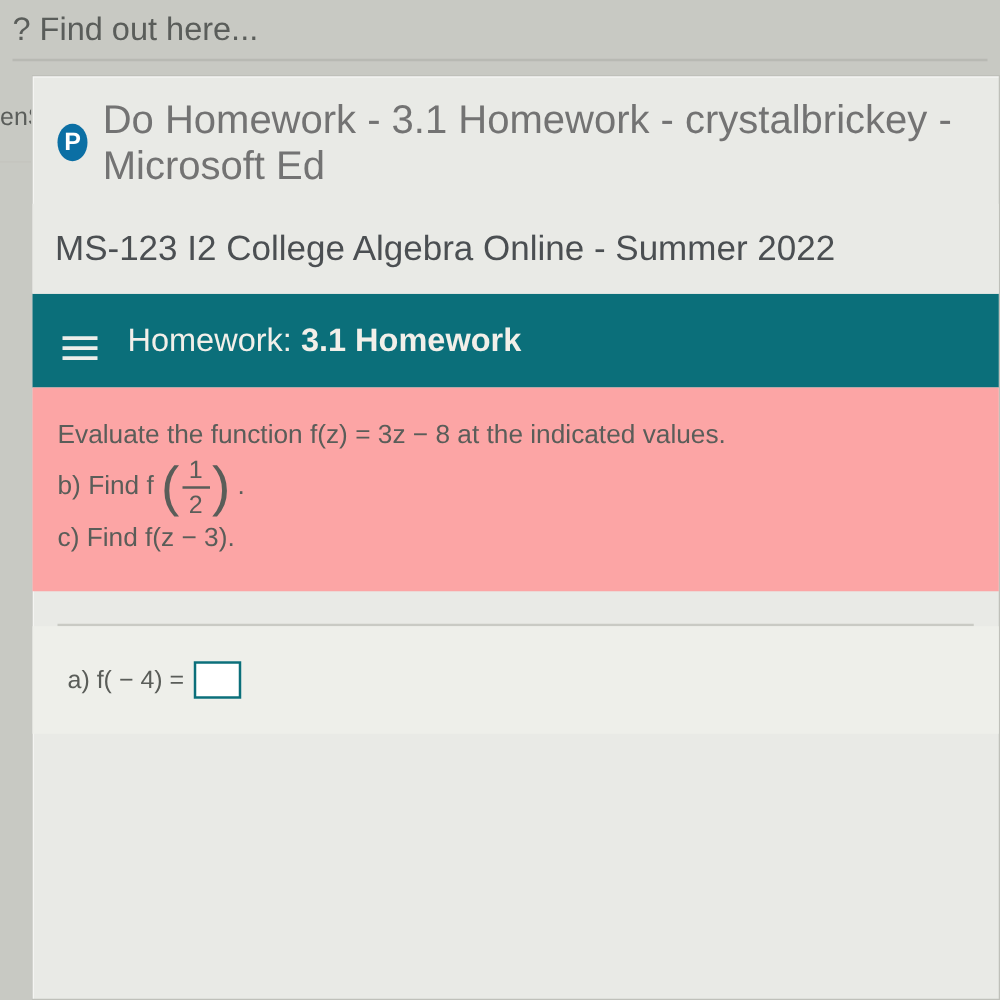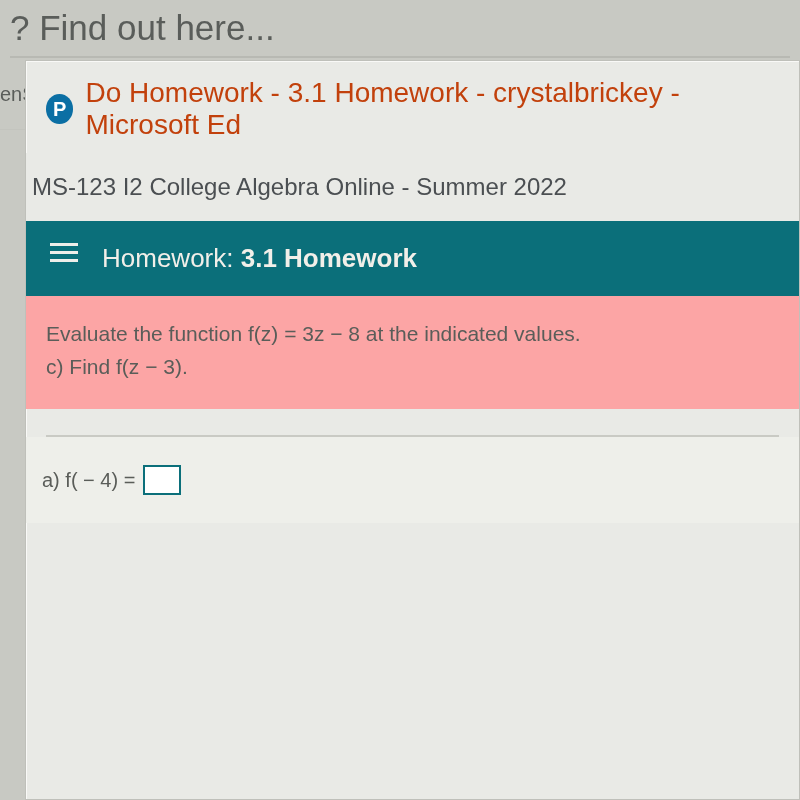--- a/index.html
+++ b/index.html
@@ -1,43 +1,43 @@
 <!DOCTYPE html>
 <html><head>
   <meta charset="utf-8">
   <style>
     * { margin: 0; padding: 0; box-sizing: border-box; font-family: "Segoe UI", Tahoma, sans-serif; }
     body { background: #c8c9c3; width: 800px; height: 800px; overflow: hidden; }
-    .top-banner { padding: 8px 10px; color: #5a5d5a; font-size: 35px; }
+    .top-banner { padding: 8px 10px; color: #5a5d5a; font-size: 26px; }
     .divider-h { height: 2px; background: #b8b9b3; margin-top: 8px; }
     .window { position: absolute; left: 25px; top: 60px; right: 0; bottom: 0; background: #e9eae6; border: 1px solid #bfc0ba; box-shadow: inset 1px 1px 0 #f9f9f7; }
     .titlebar { display: flex; align-items: center; gap: 12px; padding: 16px 20px 12px 20px; }
     .p-icon { width: 30px; height: 30px; border-radius: 50%; background: #0b6fa4; color: #fff; display: flex; align-items: center; justify-content: center; font-weight: bold; font-size: 20px; }
-    .title-text { color: #c2410c; font-size: 28px; }
+    .title-text { color: #737373; font-size: 32px; }
     .addrbar-row { display: flex; align-items: stretch; }
     .addrbar { flex: 1; display: flex; align-items: center; gap: 22px; padding: 14px 20px; background: #e5e6e0; border-top: 1px solid #d7d8d2; border-bottom: 1px solid #d7d8d2; }
     .lock-icon { width: 22px; height: 26px; position: relative; }
     .lock-icon .body { position:absolute; bottom:0; left:2px; width:18px; height:14px; border:2px solid #6d6f6c; border-radius:2px; }
     .lock-icon .shackle { position:absolute; top:0; left:5px; width:12px; height:12px; border:2px solid #6d6f6c; border-bottom:none; border-radius:6px 6px 0 0; }
     .url { color: #6e7175; font-size: 25px; white-space: nowrap; overflow: hidden; }
     .content-row { display:flex; align-items:stretch; }
-    .course-bar { flex:1; padding: 20px 6px; background: #e9eae6; color: #4b4f52; font-size: 24px; }
-    .hw-header { background: #0b6f7a; color: #f2efe9; display: flex; align-items: flex-start; gap: 24px; padding: 22px 24px; }
+    .course-bar { flex:1; padding: 20px 18px; background: #e9eae6; color: #4b4f52; font-size: 28px; }
+    .hw-header { background: #0b6f7a; color: #f2efe9; display: flex; align-items: flex-end; gap: 24px; padding: 22px 24px; }
     .menu-icon { display:flex; flex-direction:column; gap:5px; }
     .menu-icon span { display:block; width:28px; height:3px; background:#eeeeea; }
     .hw-label { font-size: 26px; }
     .hw-label .bold { font-weight: 700; }
     .problem { background: #fca5a5; padding: 22px 20px 26px 20px; color: #5a5d59; font-size: 21px; line-height: 1.55; }
     .frac-wrap { display: inline-flex; align-items: center; vertical-align: middle; }
     .paren { font-size: 44px; line-height: 0.9; color:#5a5d59; font-weight:300; }
     .frac { display:inline-flex; flex-direction:column; align-items:center; margin: 0 2px; }
     .frac .num, .frac .den { font-size: 20px; line-height:1.1; }
     .frac .bar { width: 22px; height: 2px; background:#5a5d59; margin:2px 0; }
     .answer-sep { height: 2px; background: #c9cac4; margin: 26px 20px 0 20px; }
-    .answer-row { background: #eeefea; padding: 28px 16px; color:#5a5d59; font-size:20px; display:flex; align-items:center; gap:8px; flex-wrap:wrap; }
+    .answer-row { background: #eeefea; padding: 28px 28px; color:#5a5d59; font-size:20px; display:flex; align-items:center; gap:8px; flex-wrap:wrap; }
     .answer-box { width: 38px; height: 30px; border: 2px solid #0b6f7a; background:#fff; }
     .left-rail { position:absolute; left:0; top:60px; width:40px; display:flex; }
     .rail-stub { height:70px; border-bottom:1px solid #c3c4be; display:flex; align-items:center; justify-content:center; color:#5a5d5a; font-size:20px; }
   </style>
 </head>
 <body>
 
 <div class="top-banner">
   <span>? Find out here...</span>
   <div class="divider-h"></div>
@@ -71,20 +71,33 @@
     </div>
     <div class="hw-label">
       <span>Homework:</span>
       <span> </span>
       <span class="bold">3.1 Homework</span>
     </div>
   </div>
 
   <div class="problem">
     <div>Evaluate the function f(z) = 3z − 8 at the indicated values.</div>
+    <div>
+      <span>b) Find f</span>
+      <span class="frac-wrap">
+        <span class="paren">(</span>
+        <span class="frac">
+          <span class="num">1</span>
+          <span class="bar"></span>
+          <span class="den">2</span>
+        </span>
+        <span class="paren">)</span>
+      </span>
+      <span>.</span>
+    </div>
     <div>c) Find f(z − 3).</div>
   </div>
 
   <div class="answer-sep"></div>
 
   <div class="answer-row">
     <span>a) f( − 4) =</span>
     <span class="answer-box"></span>
   </div>
 

